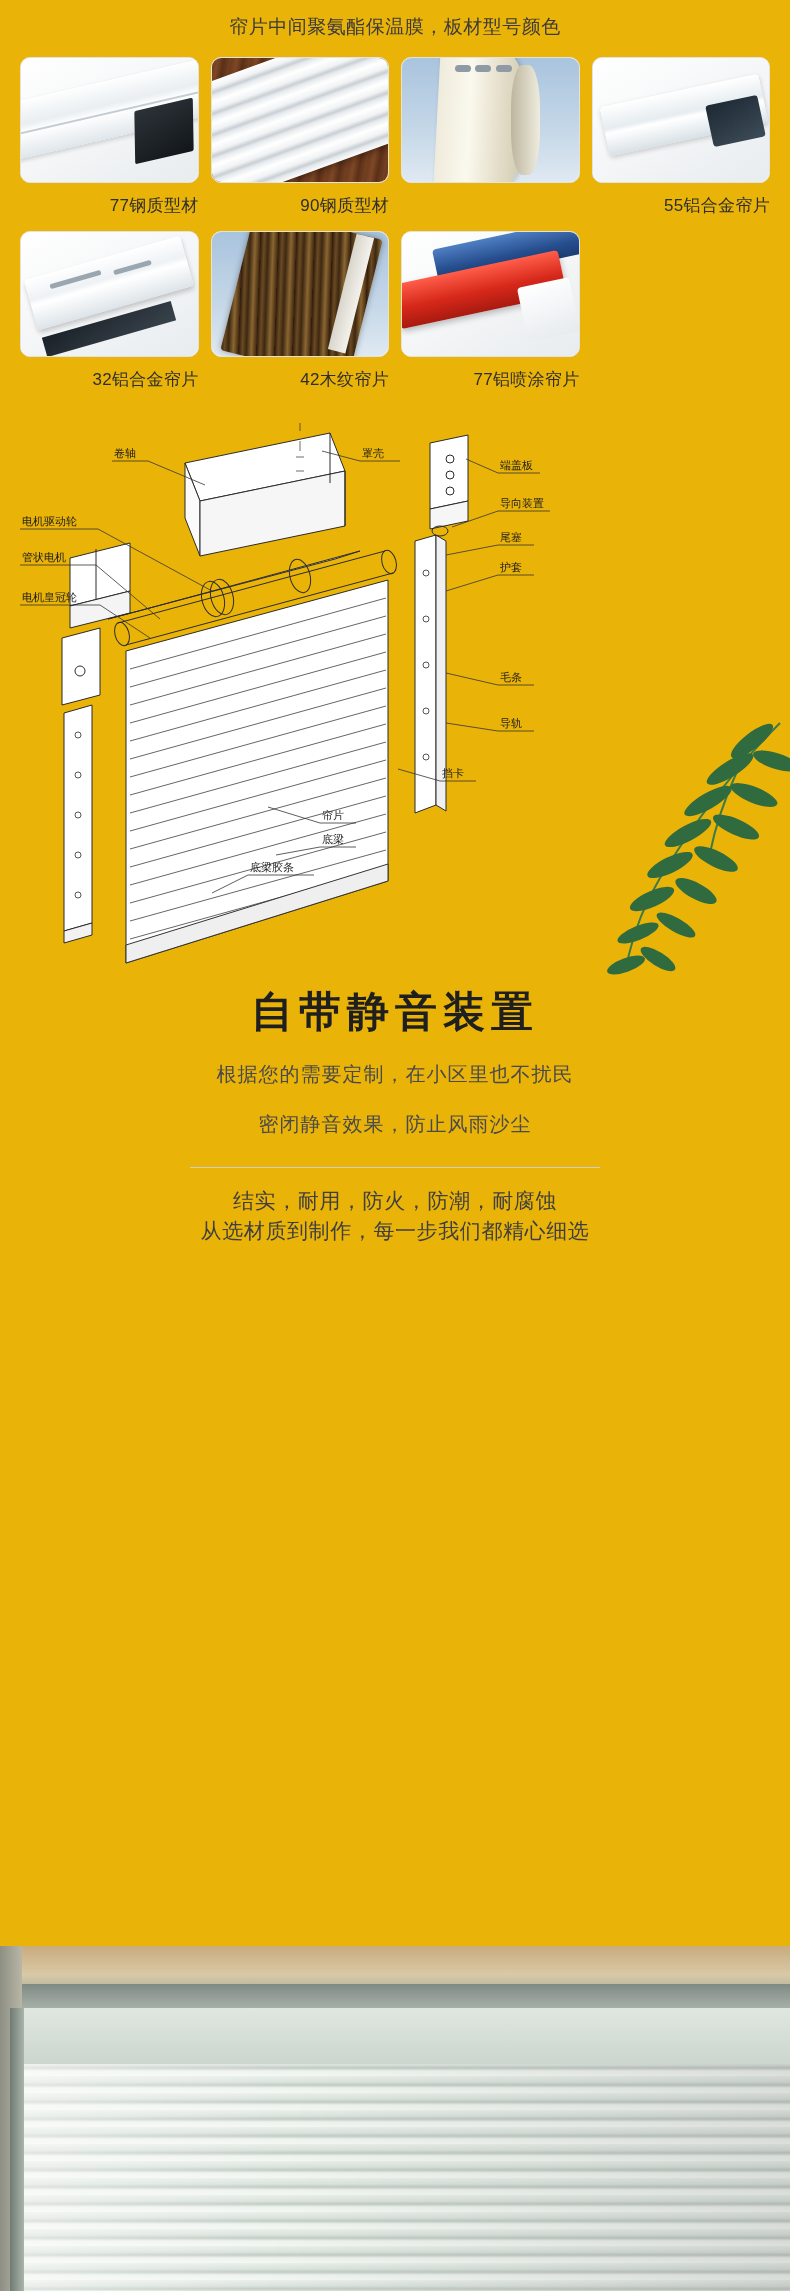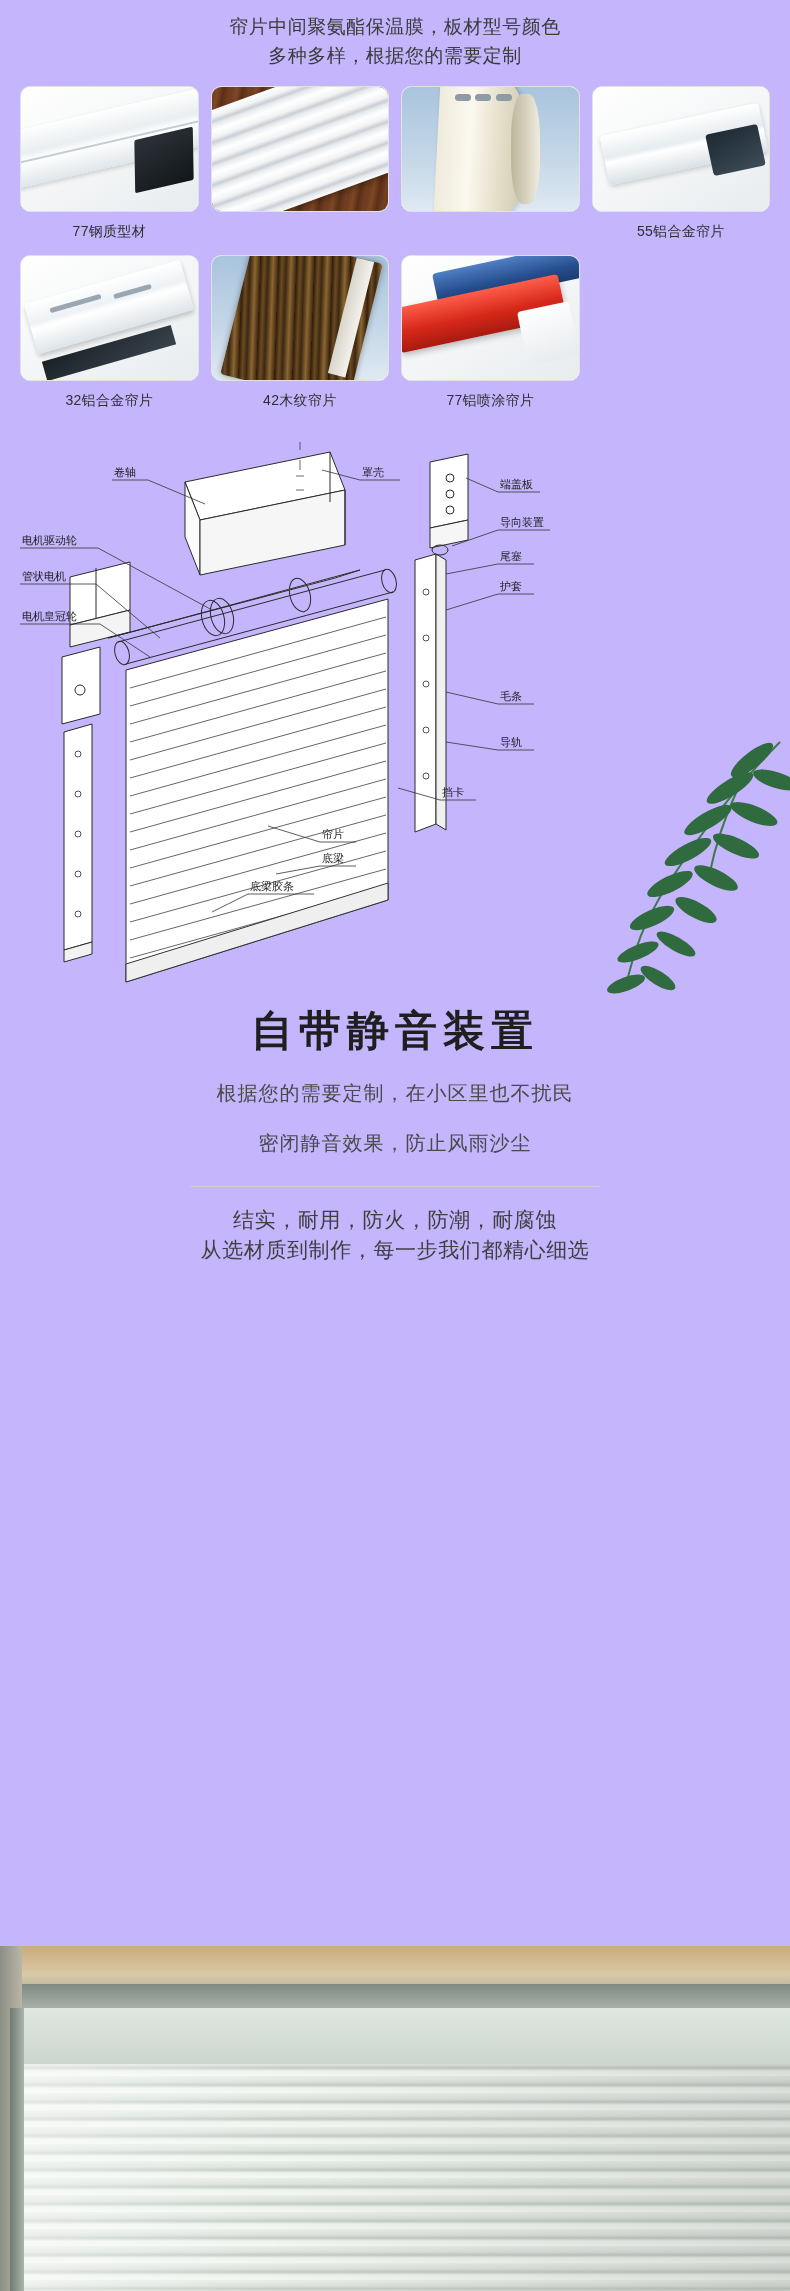--- a/index.html
+++ b/index.html
@@ -1,21 +1,21 @@
 <!DOCTYPE html>
 <html><head>
 <meta charset="utf-8">
 <style>
   * { box-sizing: border-box; margin: 0; padding: 0; }
   html, body {
     width: 790px;
     background: #ffffff;
     font-family: "Liberation Sans", "DejaVu Sans", sans-serif;
   }
-  .page { width: 790px; height: 2291px; position: relative; overflow: hidden; background: #c4b5fd; }
+  .page { width: 790px; height: 2291px; position: relative; overflow: hidden; background: #eab308; }
 
   
   .header { padding-top: 12px; text-align: center; }
   .header .line {
     font-size: 19px;
     color: #3b3b3b;
     line-height: 29px;
     letter-spacing: 0.5px;
     font-weight: 500;
   }
@@ -33,22 +33,22 @@
   .thumb {
     width: 100%;
     height: 126px;
     border-radius: 10px;
     border: 1px solid #e2e2e2;
     overflow: hidden;
     position: relative;
     background: #fff;
   }
   .cap {
-    text-align: center;
-    font-size: 14px;
+    text-align: right;
+    font-size: 17px;
     color: #2e2e2e;
     padding: 11px 0 14px 0;
     white-space: nowrap;
     letter-spacing: 0.3px;
   }
 
   
   .art { position: absolute; inset: 0; }
 
   
@@ -234,21 +234,20 @@
   .ph-top-box { position:absolute; left:18px; top:62px; right:0; height:56px; background: linear-gradient(180deg,#dfe7e0,#cdd6ce); }
   .ph-rail { position:absolute; left:10px; top:62px; width:14px; bottom:0; background: linear-gradient(90deg,#6f7a72,#aab4ab); }
 </style>
 </head>
 <body>
 
 <div class="page">
 
   <div class="header">
     <div class="line">帘片中间聚氨酯保温膜，板材型号颜色</div>
-    <div class="line">多种多样，根据您的需要定制</div>
   </div>
 
   <div class="grid">
 
     <div class="cell">
       <div class="thumb">
         <div class="art bg-white-soft">
           <div class="slat-a"></div>
             <div class="edge-dark"></div>
         </div>
@@ -256,20 +255,21 @@
       <div class="cap">77钢质型材</div>
     </div>
 
     <div class="cell">
       <div class="thumb">
         <div class="art">
           <div class="wood"></div>
             <div class="slats-b"></div>
         </div>
       </div>
+      <div class="cap">90钢质型材</div>
     </div>
 
     <div class="cell">
       <div class="thumb">
         <div class="art bg-blue">
           <div class="curve-c"></div>
             <div class="curve-c2"></div>
           <div class="holes">
               <i style="left:0"></i>
               <i style="left:34%"></i>

